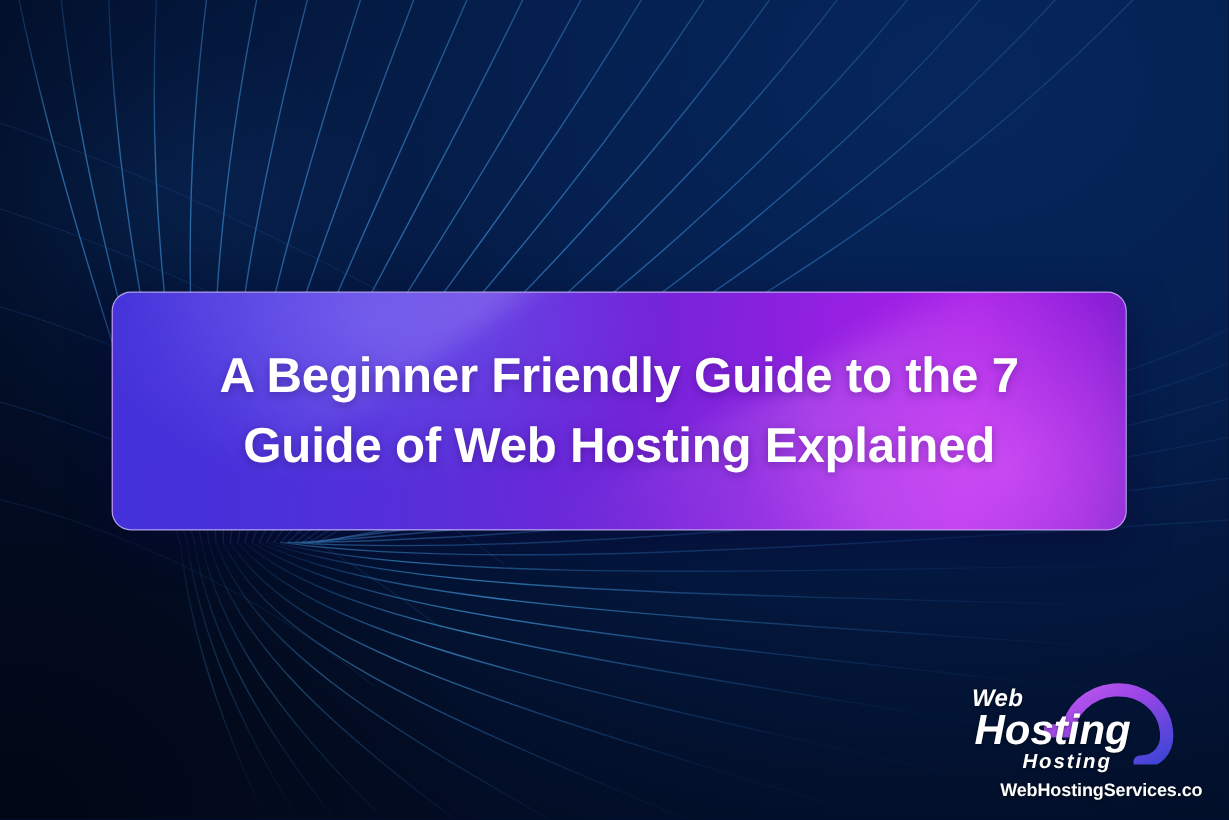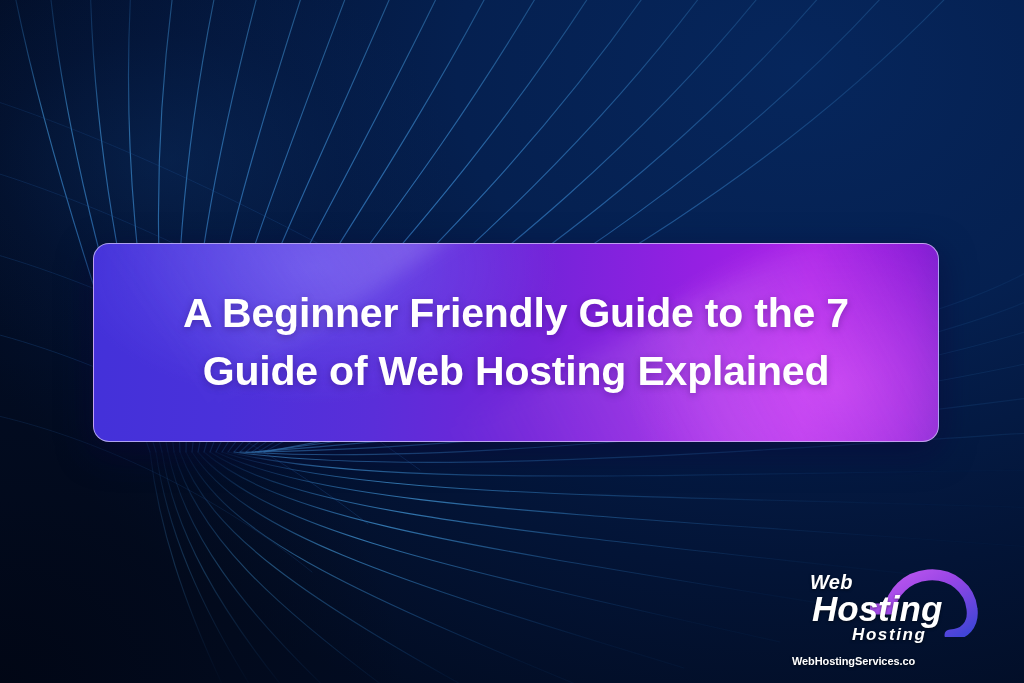--- a/index.html
+++ b/index.html
@@ -121,23 +121,23 @@
     letter-spacing:0.3px;
     white-space:nowrap;
     text-shadow:0 1px 3px rgba(0,0,0,.5);
   }
   #logo-web      { left:18px;  top:8px;   font-size:20px; }
   #logo-hosting  { left:20px;   top:26px;  font-size:35px; letter-spacing:0px; }
   #logo-services { left:60px;  top:62px;  font-size:17px; letter-spacing:1.6px; }
   #logo-domain {
     position:absolute;
     left:0; right:0; bottom:2px;
-    text-align:left;
+    text-align:right;
     color:#ffffff;
-    font-size:11px;
+    font-size:15px;
     font-weight:bold;
     letter-spacing:-0.1px;
     white-space:nowrap;
     text-shadow:0 1px 3px rgba(0,0,0,.55);
   }
 </style>
 </head>
 <body>
 
 <div id="stage">

